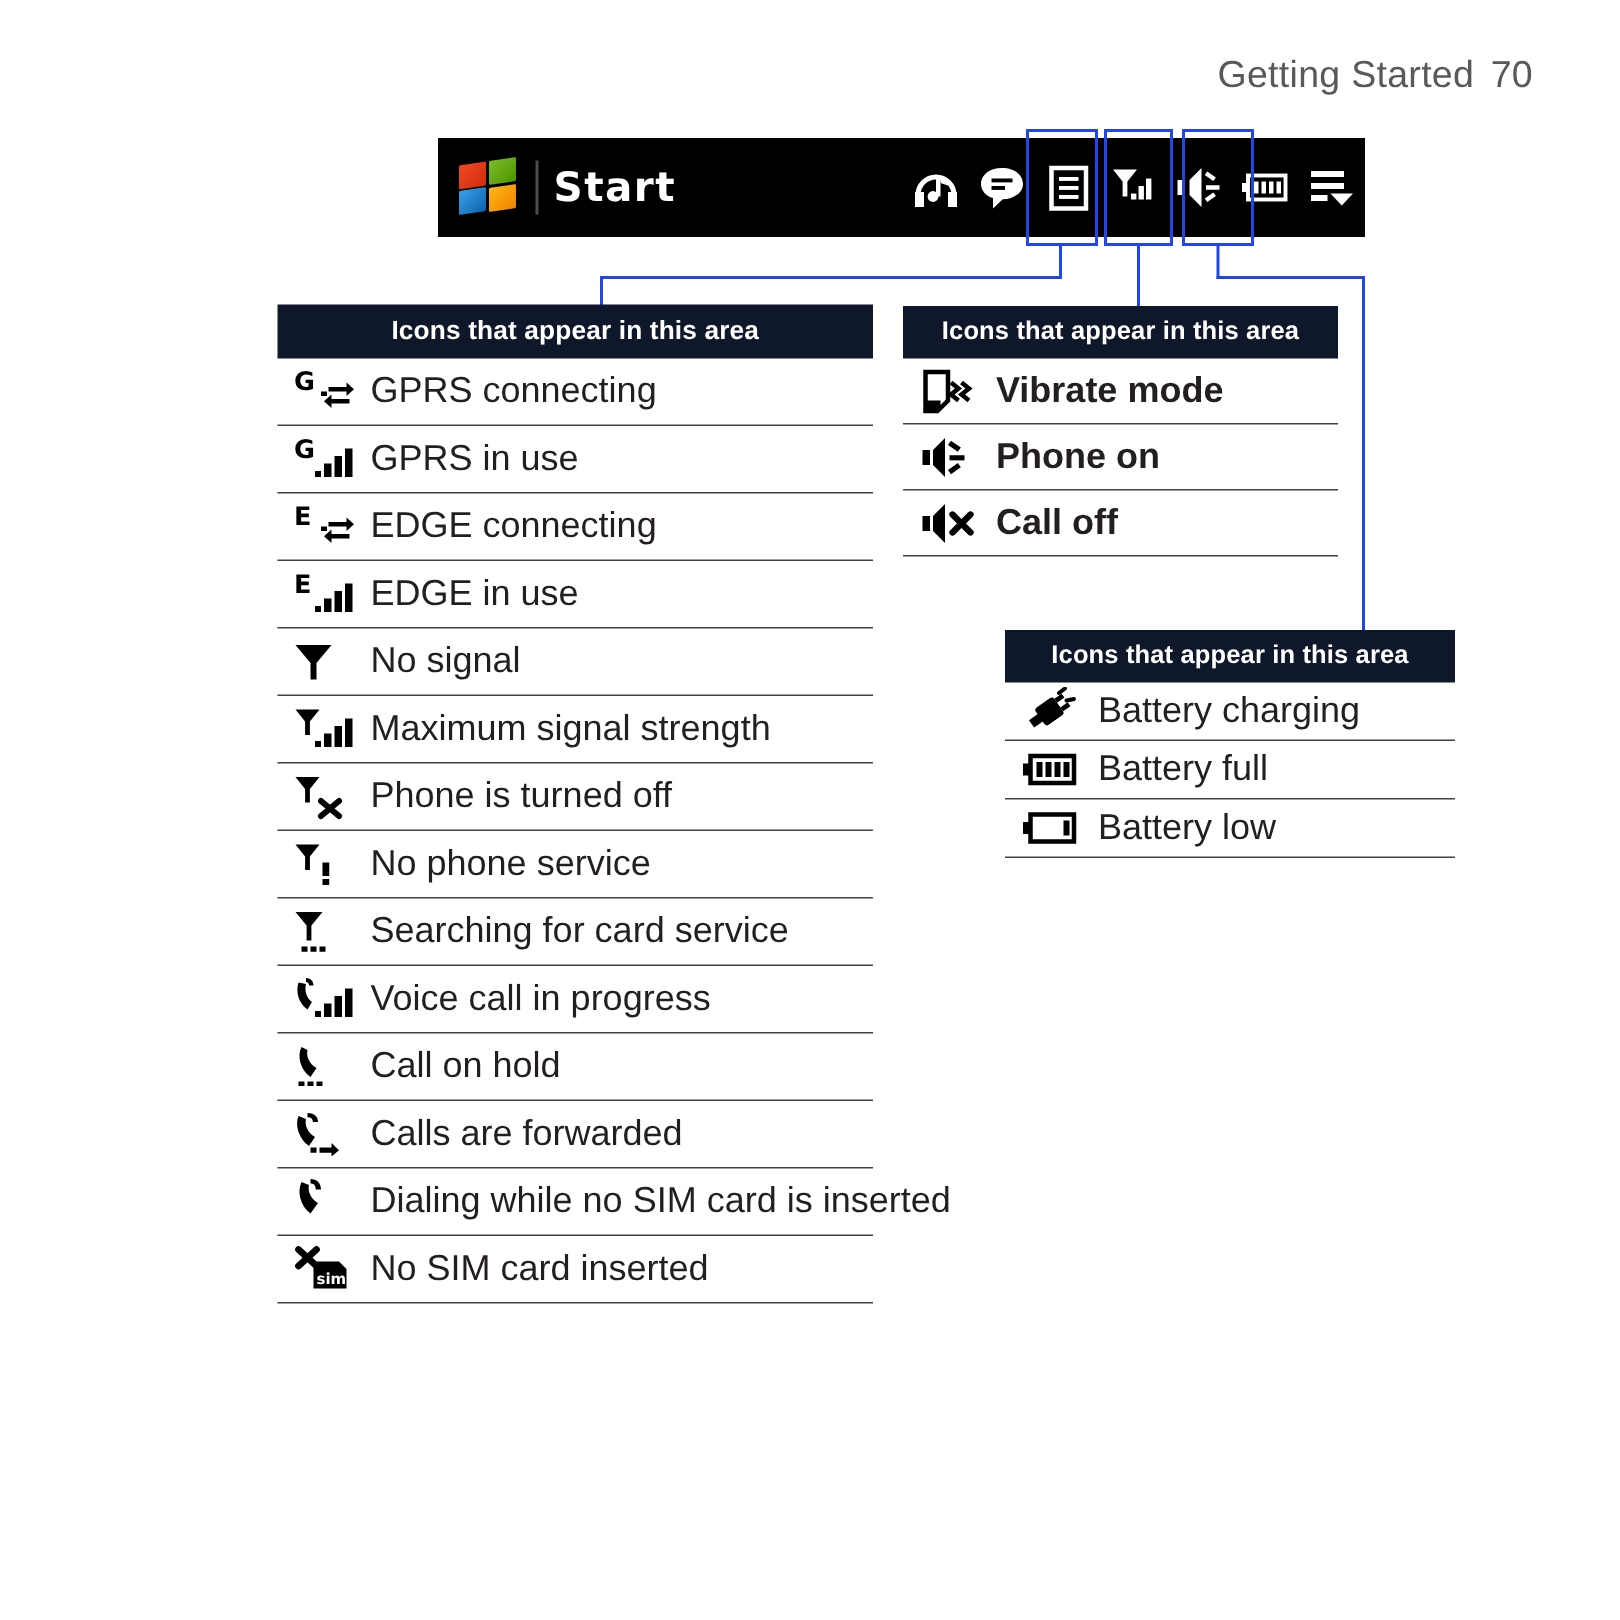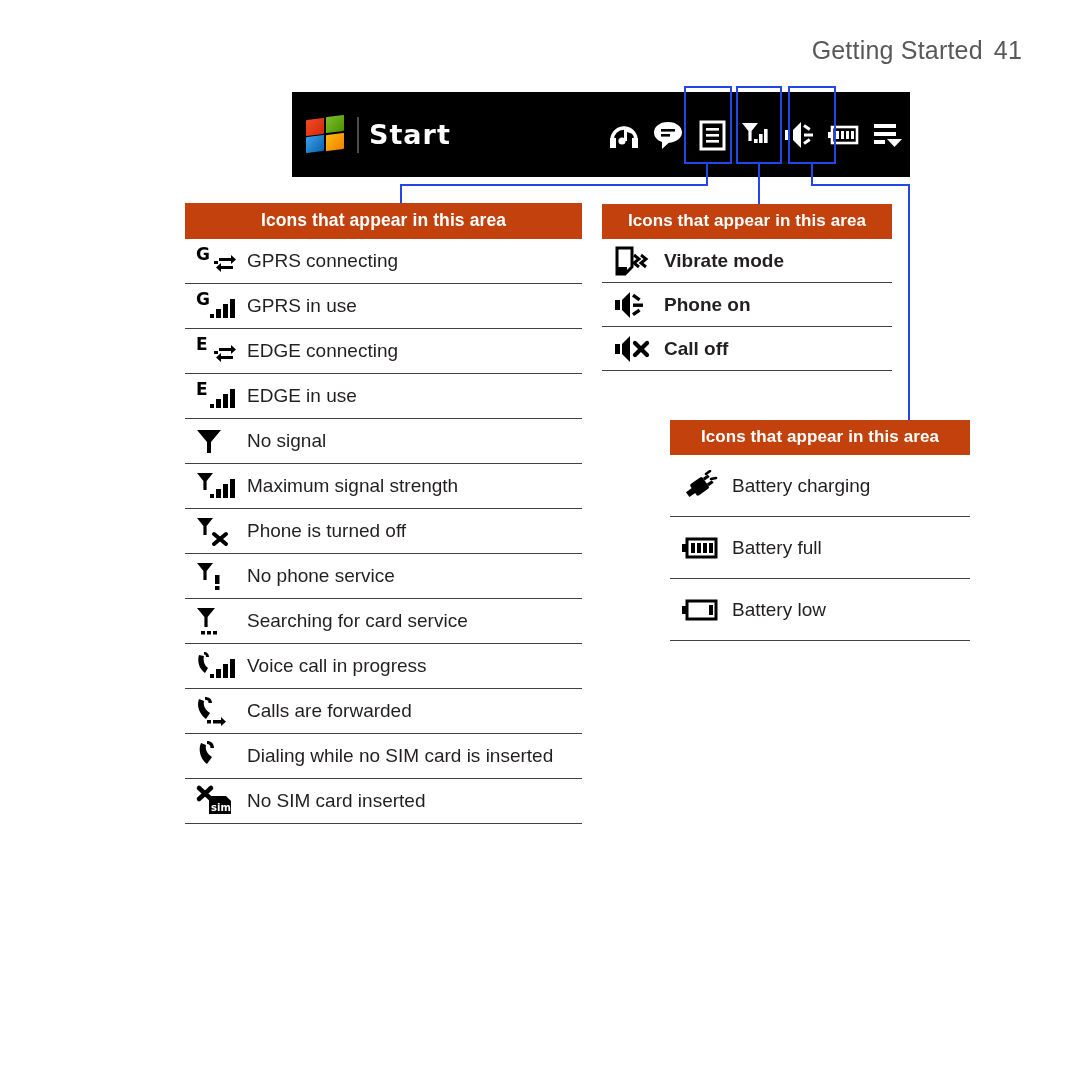--- a/index.html
+++ b/index.html
@@ -31,21 +31,21 @@
     margin-left: 11px;
     color: #58595b;
   }
 
   
   .taskbar {
     position: absolute;
     left: 292px;
     top: 92px;
     width: 618px;
-    height: 85px;
+    height: 66px;
     background: #000000;
     display: flex;
     align-items: center;
     box-sizing: border-box;
   }
   .tb-logo {
     width: 44px;
     height: 38px;
     margin-left: 13px;
     position: relative;
@@ -100,21 +100,21 @@
   #hl-signal  { left: 684px; top: 86px; width: 48px;  height: 78px; }
   #hl-sound   { left: 736px; top: 86px; width: 46px;  height: 78px; }
   #hl-battery { left: 788px; top: 86px; width: 48px;  height: 78px; }
 
   
   .ln { position: absolute; background: #2346e8; }
 
   
   .tbl { position: absolute; }
   .tbl-head {
-    background: #c2410c;
+    background: #0f172a;
     color: #ffffff;
     font-weight: bold;
     font-size: 17.5px;
     text-align: center;
     padding: 7px 0 8px 0;
     letter-spacing: 0.1px;
     box-sizing: border-box;
   }
   .row {
     display: flex;
@@ -126,42 +126,42 @@
     width: 58px;
     min-height: 44px;
     flex: none;
     display: flex;
     align-items: center;
     justify-content: center;
     padding-left: 4px;
     box-sizing: border-box;
   }
   .row-lbl {
-    font-size: 19px;
+    font-size: 24px;
     color: #231f20;
     white-space: nowrap;
     padding-left: 4px;
   }
 
   #table-signal   { left: 185px; top: 203px; width: 397px; }
   #table-signal .row { height: 45px; }
   #table-sound    { left: 602px; top: 204px; width: 290px; }
   #table-sound .row { height: 44px; font-weight: bold; }
   #table-battery  { left: 670px; top: 420px; width: 300px; }
-  #table-battery .row { height: 62px; }
+  #table-battery .row { height: 39px; }
   #table-sound .tbl-head,
   #table-battery .tbl-head { font-size: 17px; }
 
   svg.i { display:block; }
 </style>
 </head>
 <body>
 
 <div class="page-header">
-  <span>Getting Started</span><span class="pg-num">41</span>
+  <span>Getting Started</span><span class="pg-num">70</span>
 </div>
 
 <div class="taskbar">
 
   <div class="tb-logo">
     <i class="q1"></i>
       <i class="q2"></i>
       <i class="q3"></i>
       <i class="q4"></i>
   </div>
@@ -370,20 +370,31 @@
         <path d="M9 3 C12 3 14 5 14 8 L11 8 C11 6.4 10.4 5.6 9 5.6 Z" fill="#000"></path>
         <rect x="15" y="25" width="4" height="4" fill="#000"></rect>
         <rect x="21" y="20" width="5" height="9" fill="#000"></rect>
         <rect x="28" y="15" width="5" height="14" fill="#000"></rect>
         <rect x="35" y="10" width="5" height="19" fill="#000"></rect>
       </svg>
     </div>
     <div class="row-lbl">Voice call in progress</div>
   </div>
 
+  <div class="row">
+    <div class="row-ico">
+      <svg class="i" width="42" height="34" viewBox="0 0 42 34">
+        <path d="M6 4 C3 10 5 19 12 24 L16 18 C11 15 9 10 10 6 Z" fill="#000"></path>
+        <rect x="4" y="27" width="4" height="3" fill="#000"></rect>
+        <rect x="10" y="27" width="4" height="3" fill="#000"></rect>
+        <rect x="16" y="27" width="4" height="3" fill="#000"></rect>
+      </svg>
+    </div>
+    <div class="row-lbl">Call on hold</div>
+  </div>
 
   <div class="row">
     <div class="row-ico">
       <svg class="i" width="42" height="34" viewBox="0 0 42 34">
         <path d="M4 5 C1.5 11 4 20 11 25 L15 19 C10 16 8 11 9 7 Z" fill="#000"></path>
         <path d="M10 3 C14 3 17 5 17 9 L13.6 9 C13.6 6.8 12.4 5.8 10 5.8 Z" fill="#000"></path>
         <rect x="12" y="26" width="4" height="3.5" fill="#000"></rect>
         <path d="M18 26 L26 26 L26 23 L31 27.8 L26 32 L26 29.5 L18 29.5 Z" fill="#000"></path>
       </svg>
     </div>

